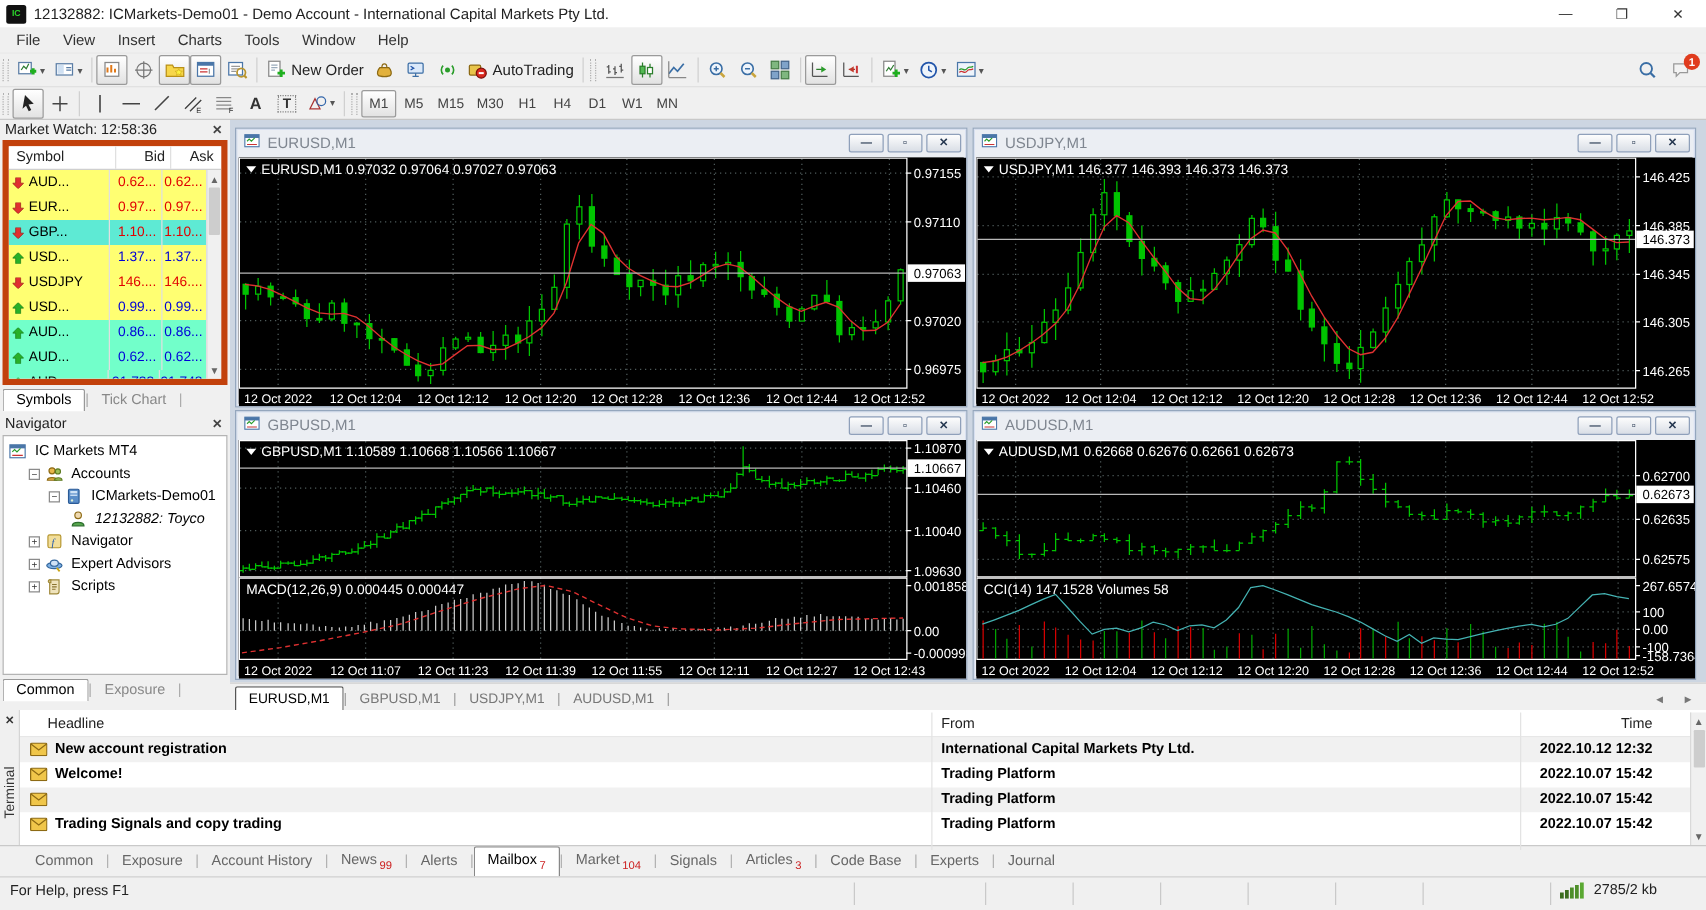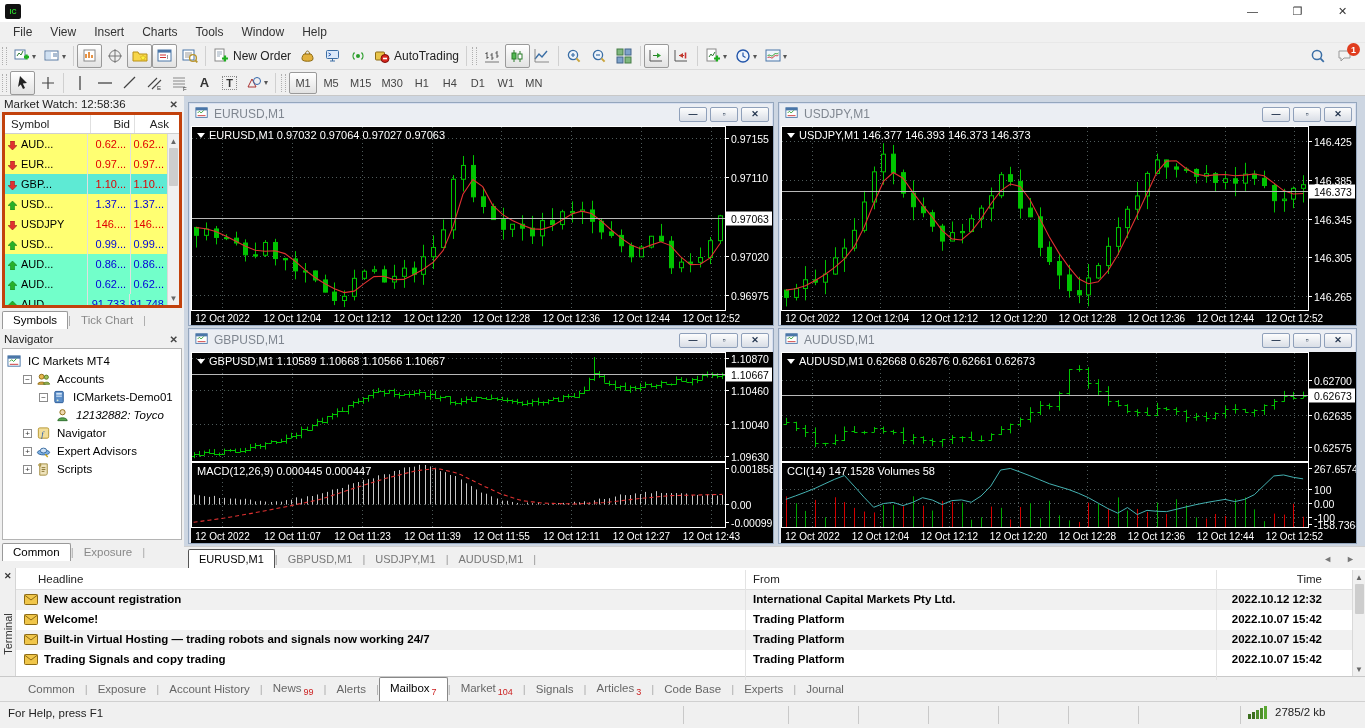--- a/index.html
+++ b/index.html
@@ -22,21 +22,21 @@
 .tbtn-label{font-size:12px;color:#222;margin-left:4px}
 .tf{height:22px;min-width:28px;padding:0 4px;display:flex;align-items:center;justify-content:center;color:#444;font-size:11px;border:1px solid transparent;border-radius:2px}
 .tf.toggled{border:1px solid #9a9a9a;background:linear-gradient(#ffffff,#e2e2e2)}
 .panel{background:#f0f0f0}
 .panel-title{height:16px;display:flex;align-items:center;padding:0 4px;font-size:11.5px;color:#222}
 .panel-x{margin-left:auto;font-size:10px;color:#444;font-weight:bold;padding-right:2px}
 .ptabs{display:flex;align-items:flex-end;height:20px;font-size:11.5px;padding-left:2px}
 .ptab{padding:2px 10px 3px;color:#888;display:flex;align-items:center}
 .ptab.active{background:#fff;border:1px solid #999;border-bottom:none;border-radius:2px 2px 0 0;color:#000}
 .ptab-sep{color:#aaa;padding:2px 0 3px}
-#mw-table{left:2px;top:112px;width:180px;height:196px;background:#fff;border:3px solid #c2410c;overflow:hidden}
+#mw-table{left:2px;top:112px;width:180px;height:196px;background:#fff;border:5px solid #c2410c;overflow:hidden}
 .mw-header{display:flex;height:19px;border-bottom:1px solid #cfcfcf;background:#fff;color:#222;font-size:11.5px;align-items:center}
 .mw-row{display:flex;height:20px;align-items:center;font-size:11px;font-weight:normal}
 .mw-c1{width:86px;padding-left:3px;display:flex;align-items:center;border-right:1px solid #e0e0e0;height:100%}
 .mw-c2{width:44px;text-align:right;padding-right:4px;border-right:1px solid #e0e0e0;height:100%;display:flex;align-items:center;justify-content:flex-end}
 .mw-c3{width:37px;text-align:right;padding-right:3px;height:100%;display:flex;align-items:center;justify-content:flex-end}
 .arr{width:9px;height:9px;margin-right:4px;flex:0 0 auto}
 .sbar{background:#f0f0f0;border-left:1px solid #d9d9d9;display:flex;flex-direction:column;align-items:center}
 .sarrow{width:100%;height:14px;color:#666;font-size:8px;display:flex;align-items:center;justify-content:center}
 .sthumb{width:9px;background:#cdcdcd;border-radius:1px}
 .tree-row{display:flex;align-items:center;height:18px;font-size:11.5px;color:#000}
@@ -67,20 +67,21 @@
 .ttab .badge{color:#cc2222;font-size:9px;margin-left:2px;margin-top:5px}
 .ttab-sep{color:#b0b0b0}
 #statusbar{left:0;top:701px;width:1365px;height:16px;background:#f0f0f0;border-top:1px solid #d0d0d0;font-size:11.5px;color:#222}
 .scell-div{position:absolute;width:1px;height:18px;top:4px;background:#c9c9c9}
 </style>
 </head>
 <body>
 
 <div class="r" id="titlebar">
   <div id="app-icon">IC</div>
+  <div id="title-text">12132882: ICMarkets-Demo01 - Demo Account - International Capital Markets Pty Ltd.</div>
   <div id="win-controls">
     <div class="winbtn">—</div>
     <div class="winbtn">❐</div>
     <div class="winbtn">✕</div>
   </div>
 </div>
 
 <div class="r" id="menubar">
     <div class="menu-item">File</div>
     <div class="menu-item">View</div>
@@ -1762,21 +1763,20 @@
       </svg></span>
     <span style="position:absolute;left:28px;top:3px">Welcome!</span>
     <span style="position:absolute;left:737px;top:3px">Trading Platform</span>
     <span style="position:absolute;right:30px;top:3px">2022.10.07 15:42</span>
   </div>
 <div class="term-row" style="top: 630px; background: rgb(241, 241, 241);">
     <span style="position:absolute;left:8px;top:4px"><svg width="14" height="11" viewBox="0 0 14 11">
         <rect x="0.5" y="0.5" width="13" height="10" rx="1" fill="#f0c64a" stroke="#8d6a14"></rect>
         <path d="M0.5 1l6.5 5 6.5-5" fill="none" stroke="#8d6a14"></path>
       </svg></span>
-    <span style="position:absolute;left:28px;top:3px">Built-in Virtual Hosting — trading robots and signals now working 24/7</span>
     <span style="position:absolute;left:737px;top:3px">Trading Platform</span>
     <span style="position:absolute;right:30px;top:3px">2022.10.07 15:42</span>
   </div>
 <div class="term-row" style="top: 650px; background: rgb(255, 255, 255);">
     <span style="position:absolute;left:8px;top:4px"><svg width="14" height="11" viewBox="0 0 14 11">
         <rect x="0.5" y="0.5" width="13" height="10" rx="1" fill="#f0c64a" stroke="#8d6a14"></rect>
         <path d="M0.5 1l6.5 5 6.5-5" fill="none" stroke="#8d6a14"></path>
       </svg></span>
     <span style="position:absolute;left:28px;top:3px">Trading Signals and copy trading</span>
     <span style="position:absolute;left:737px;top:3px">Trading Platform</span>

